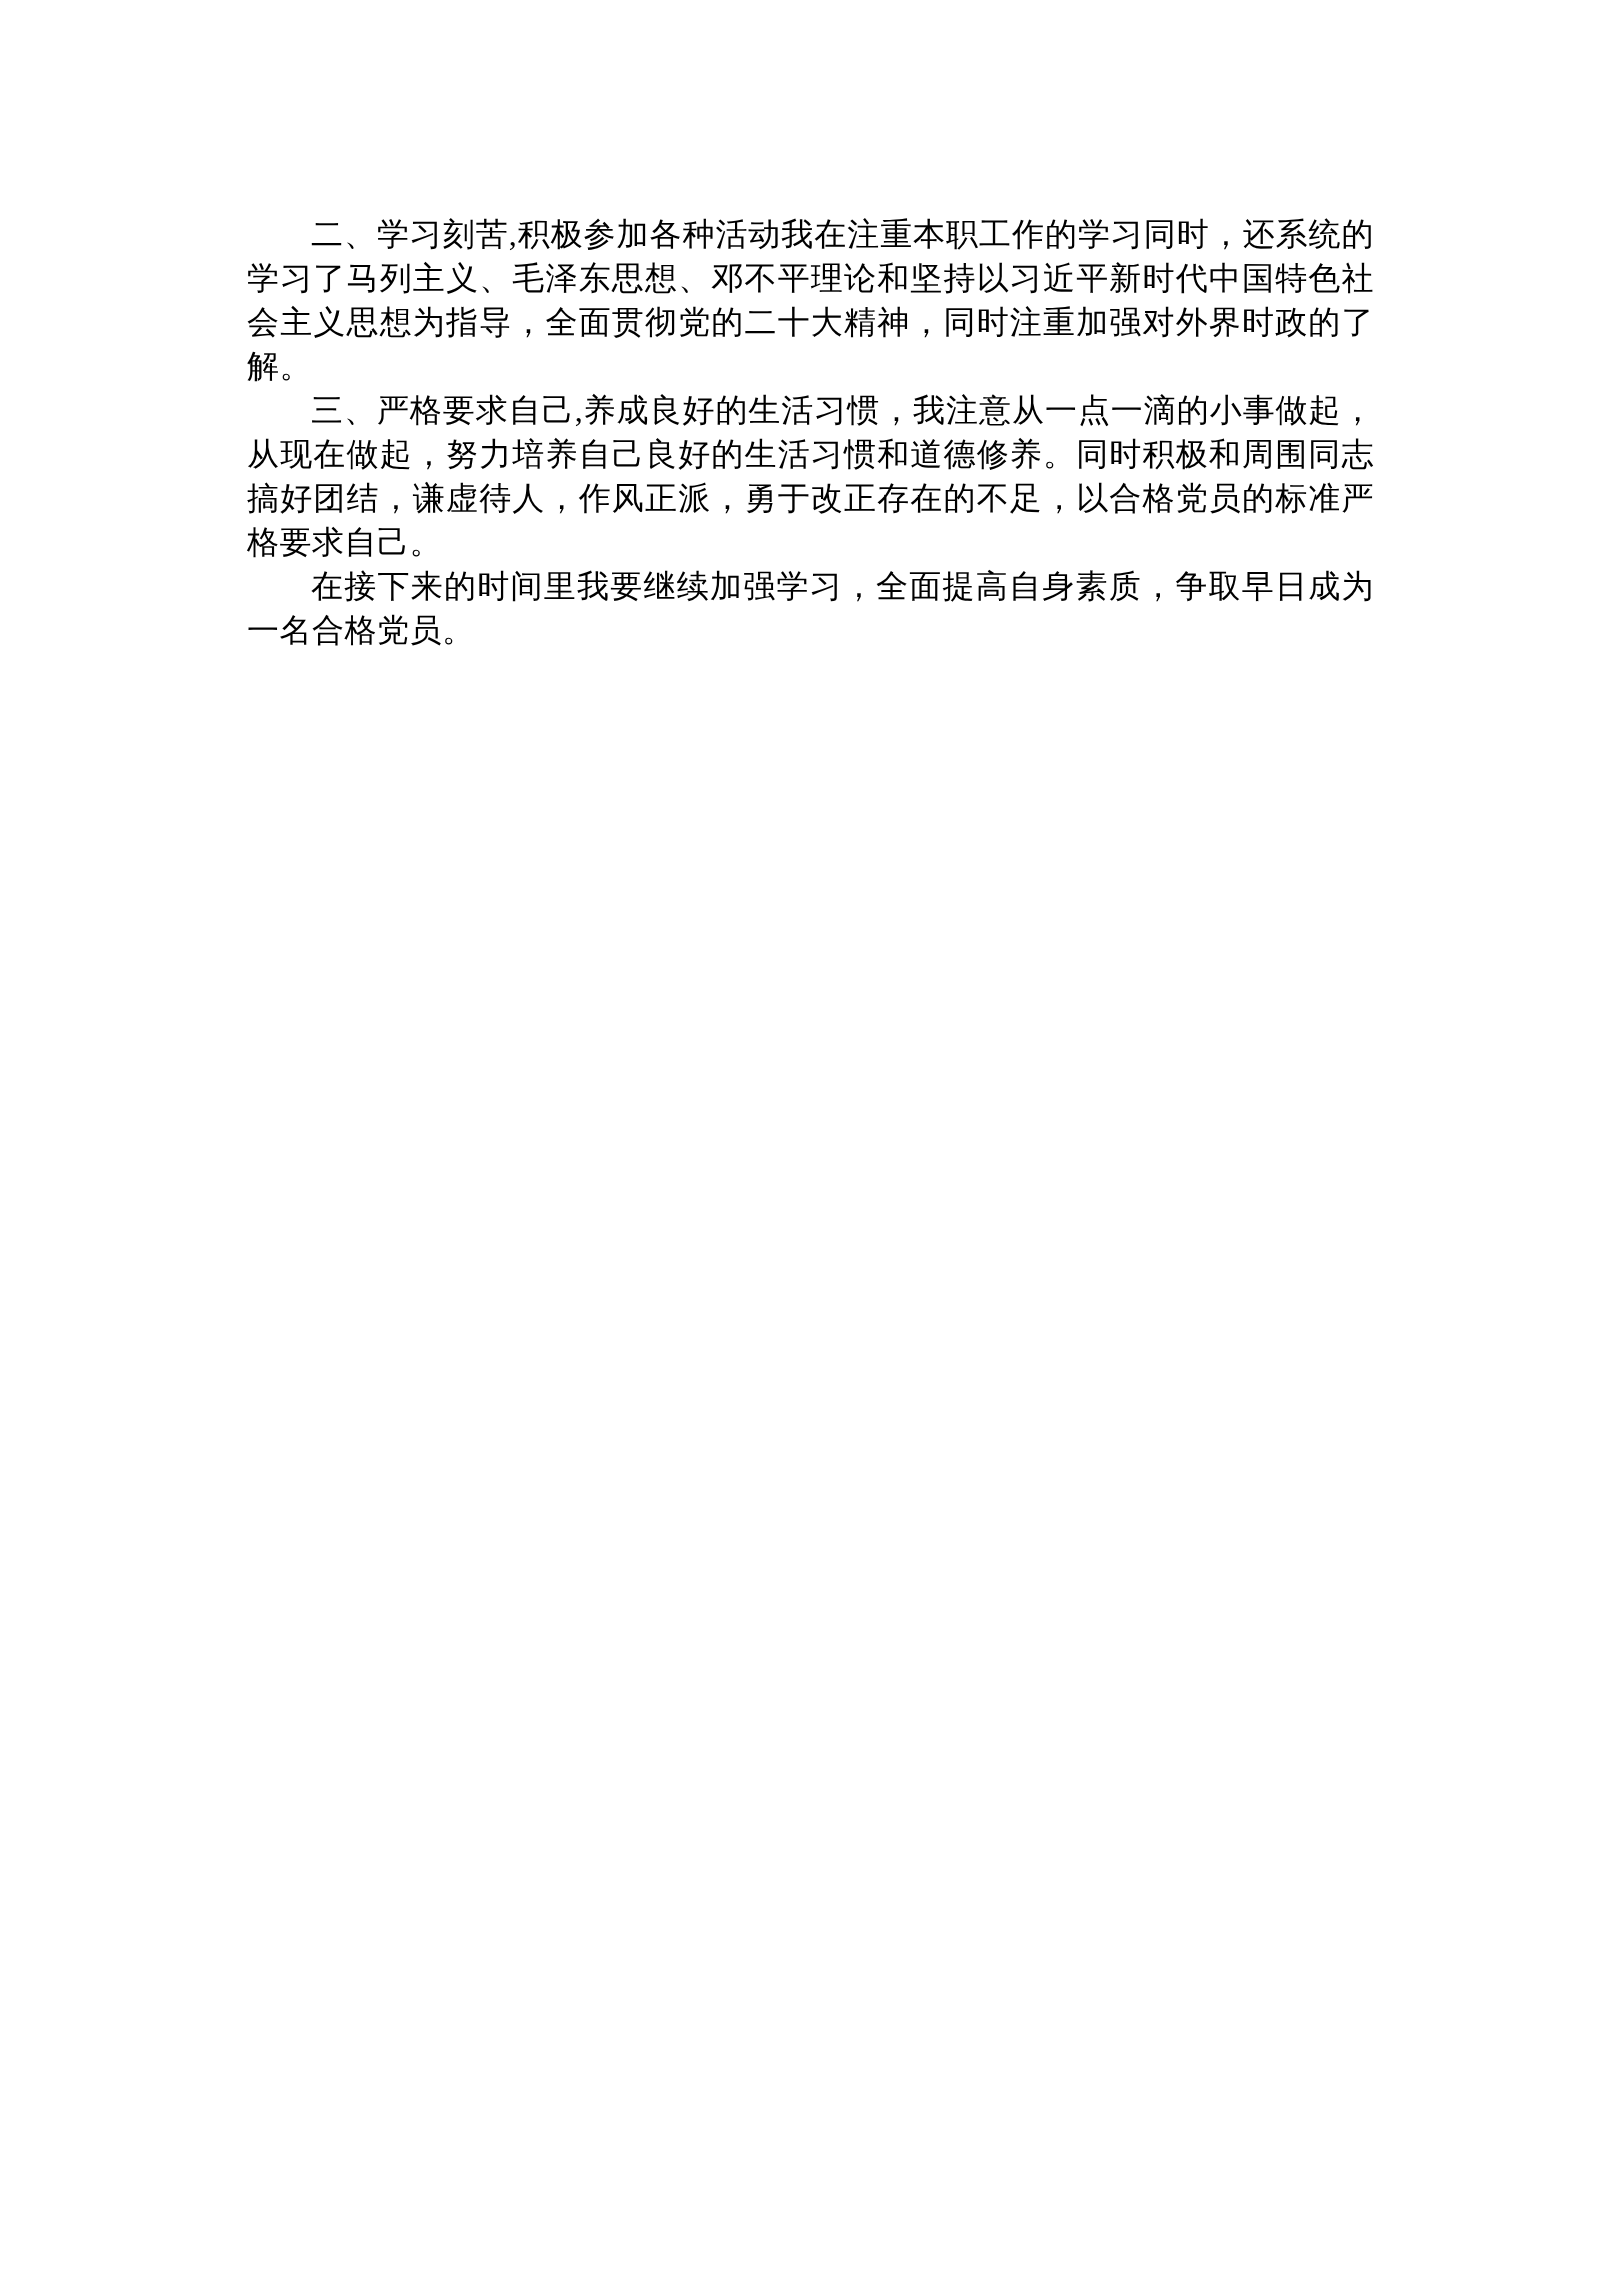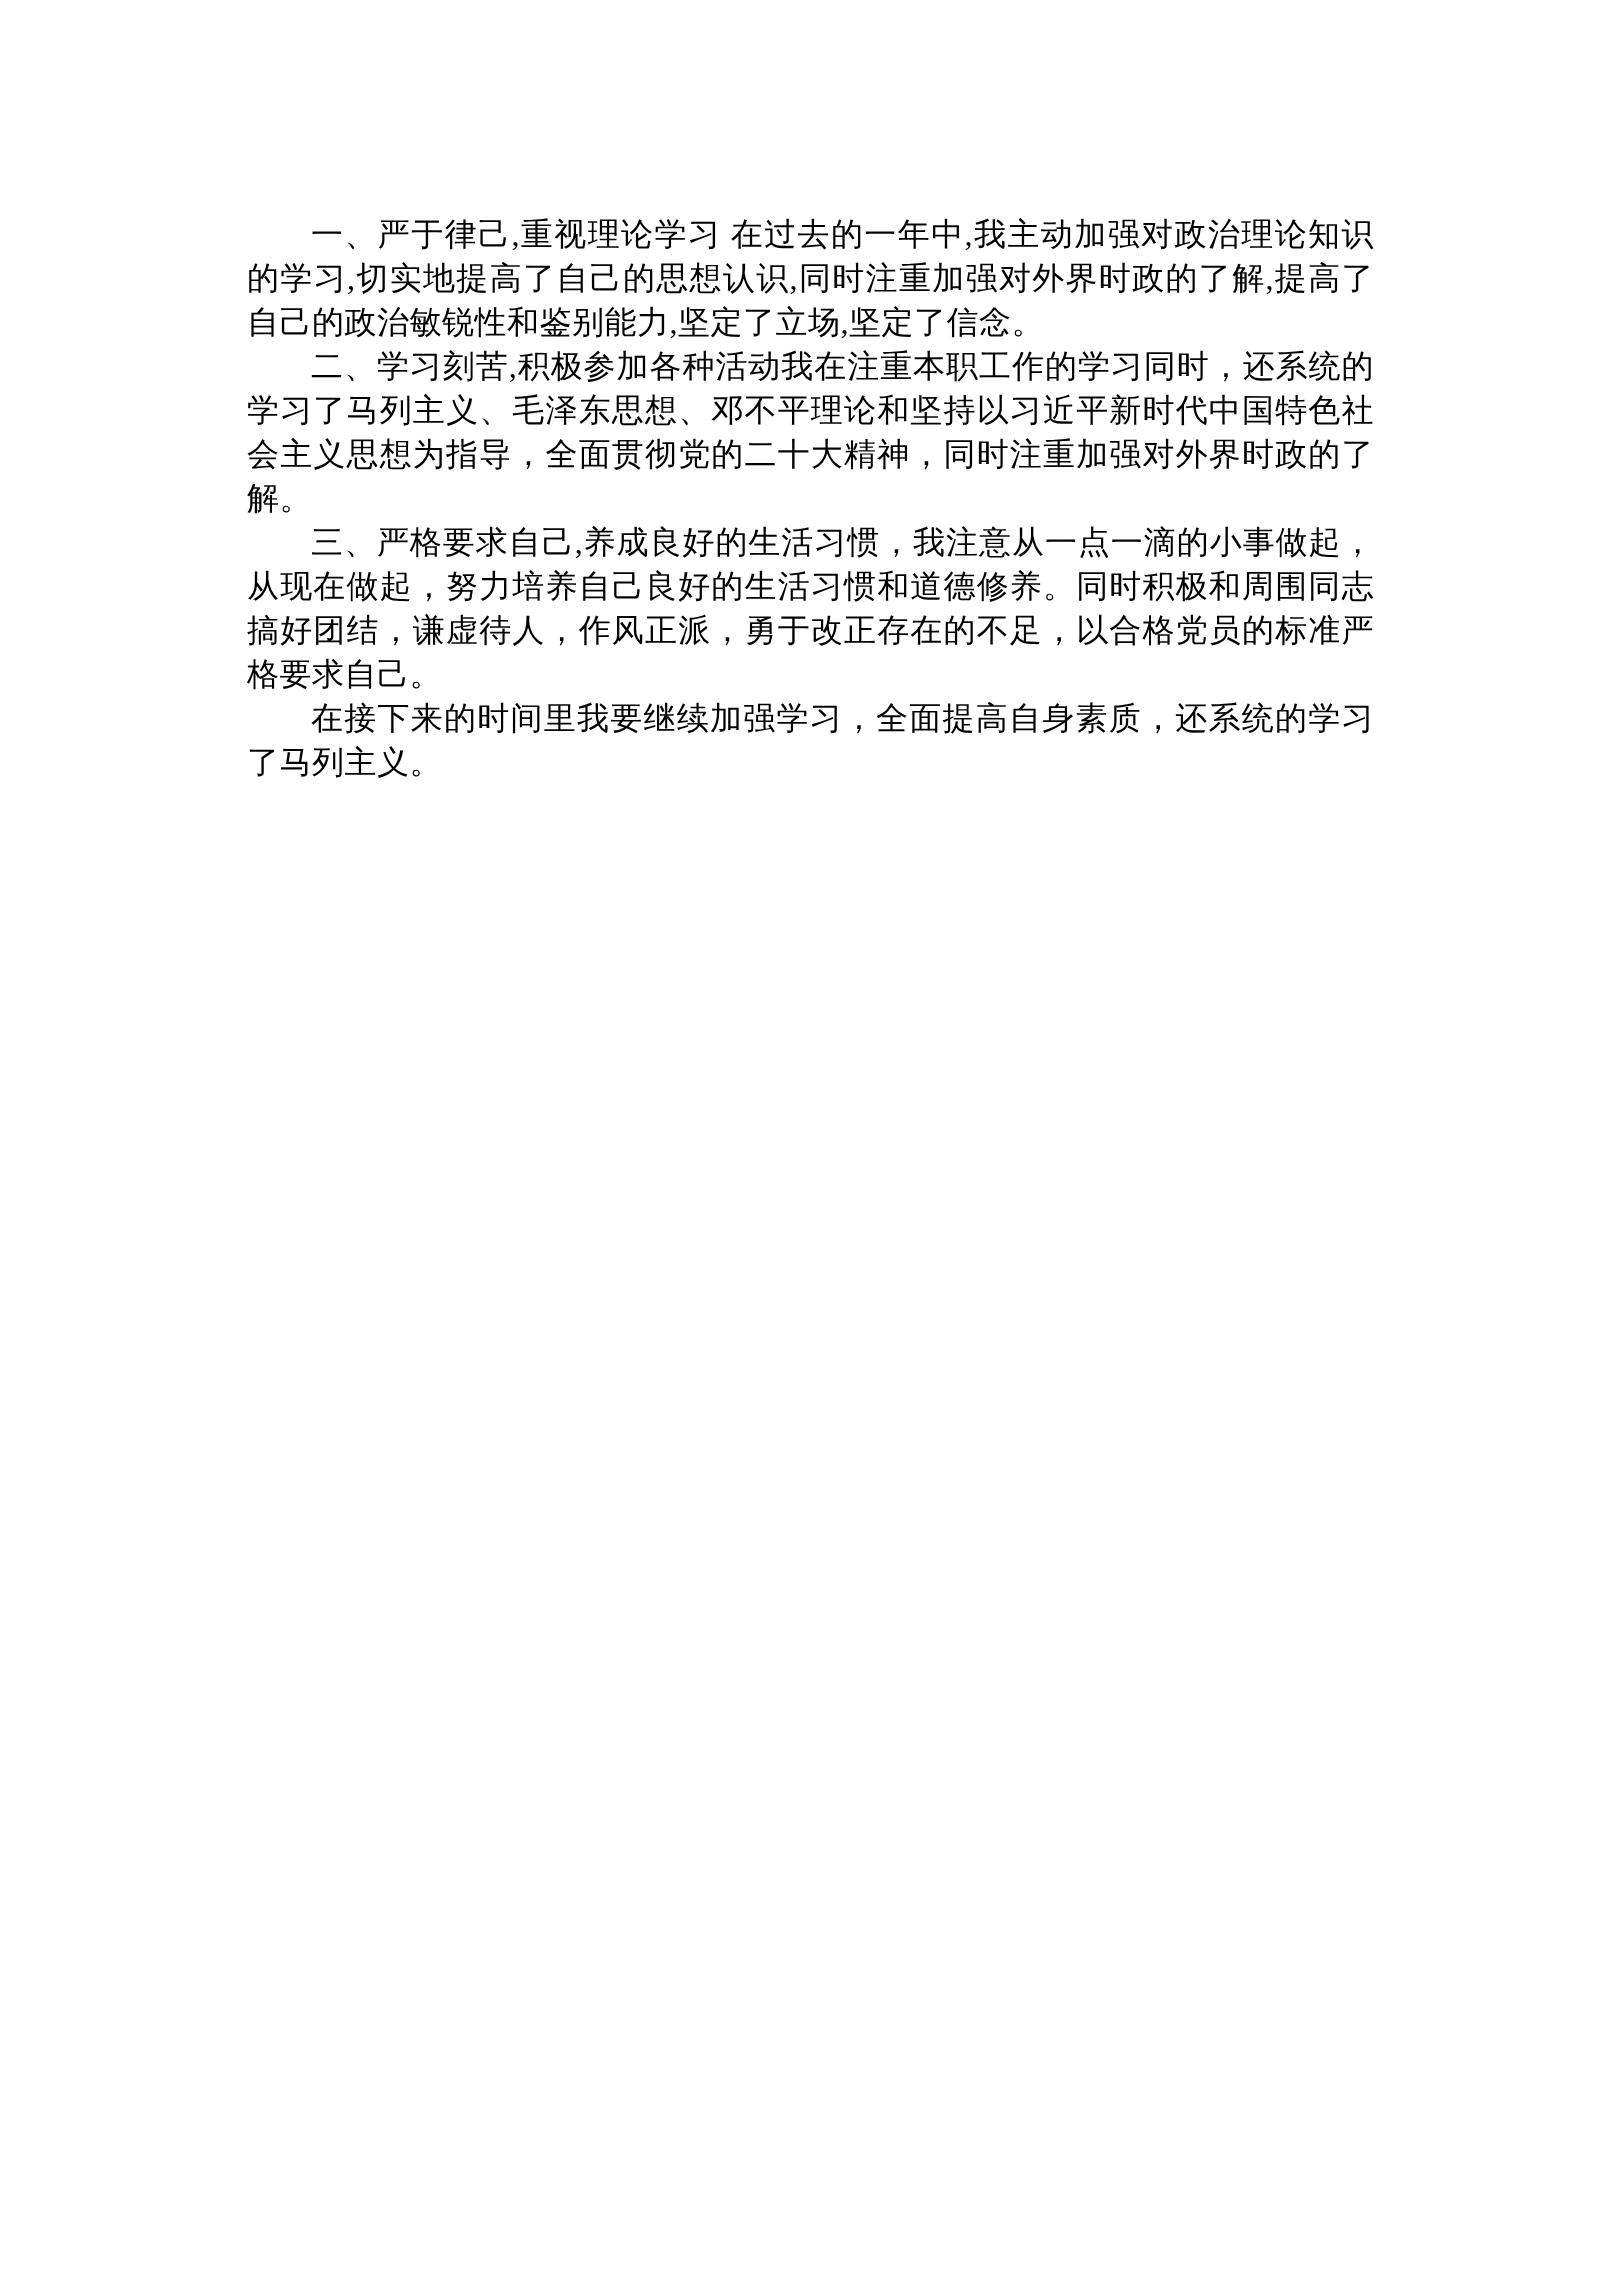--- a/index.html
+++ b/index.html
@@ -31,19 +31,18 @@
     margin: 0;
     padding: 0;
     text-indent: 2em;
   }
 </style>
 </head>
 <body>
 
 <div class="page">
   <div class="doc-content">
-    <p>一、严于律己,重视理论学习 在过去的一年中,我主动加强对政治理论知识的学习,切实地提高了自己的思想认识,同时注重加强对外界时政的了解,提高了自己的政治敏锐性和鉴别能力,坚定了立场,坚定了信念。</p>
     <p>二、学习刻苦,积极参加各种活动我在注重本职工作的学习同时，还系统的学习了马列主义、毛泽东思想、邓不平理论和坚持以习近平新时代中国特色社会主义思想为指导，全面贯彻党的二十大精神，同时注重加强对外界时政的了解。</p>
     <p>三、严格要求自己,养成良好的生活习惯，我注意从一点一滴的小事做起，从现在做起，努力培养自己良好的生活习惯和道德修养。同时积极和周围同志搞好团结，谦虚待人，作风正派，勇于改正存在的不足，以合格党员的标准严格要求自己。</p>
-    <p>在接下来的时间里我要继续加强学习，全面提高自身素质，还系统的学习了马列主义。</p>
+    <p>在接下来的时间里我要继续加强学习，全面提高自身素质，争取早日成为一名合格党员。</p>
   </div>
 </div>
 
 
 </body></html>

